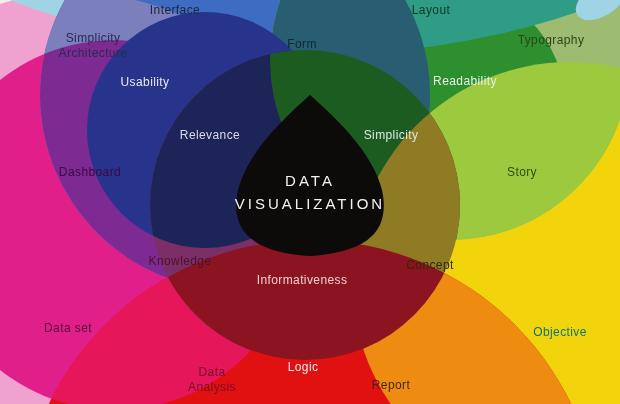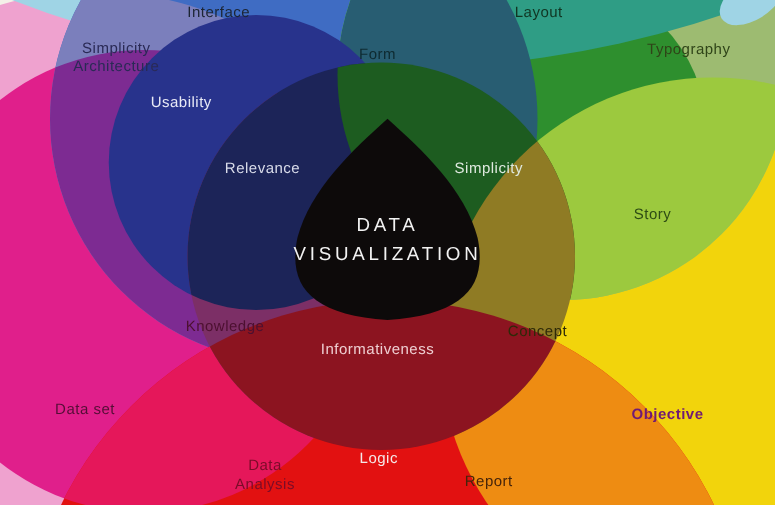--- a/index.html
+++ b/index.html
@@ -120,27 +120,29 @@
     <ellipse cx="601" cy="0" rx="28" ry="16" transform="rotate(-32 601 0)" fill="#9fd4e5"></ellipse>
   </svg>
 
   <div class="lbl" style="left: 175px; top: 10px; color: rgb(28, 37, 52);">Interface</div>
   <div class="lbl" style="left: 93px; top: 46px; color: rgb(42, 42, 85);">Simplicity
 Architecture</div>
   <div class="lbl" style="left: 431px; top: 10px; color: rgb(16, 53, 34);">Layout</div>
   <div class="lbl" style="left: 551px; top: 40px; color: rgb(47, 68, 24);">Typography</div>
   <div class="lbl" style="left: 302px; top: 44px; color: rgb(14, 42, 48);">Form</div>
   <div class="lbl" style="left: 145px; top: 82px; color: rgb(232, 234, 246); text-align: right;">Usability</div>
+  <div class="lbl" style="left: 465px; top: 81px; color: rgb(233, 242, 233);">Readability</div>
   <div class="lbl" style="left: 210px; top: 135px; color: rgb(217, 220, 234);">Relevance</div>
   <div class="lbl" style="left: 391px; top: 135px; color: rgb(223, 233, 223);">Simplicity</div>
+  <div class="lbl" style="left: 90px; top: 172px; color: rgb(53, 10, 68);">Dashboard</div>
   <div class="lbl" style="left: 522px; top: 172px; color: rgb(46, 76, 20);">Story</div>
   <div class="lbl title" style="left: 310px; top: 192px; color: rgb(242, 242, 242);">DATA
 VISUALIZATION</div>
   <div class="lbl" style="left: 180px; top: 261px; color: rgb(76, 16, 48);">Knowledge</div>
   <div class="lbl" style="left: 430px; top: 265px; color: rgb(46, 42, 8);">Concept</div>
   <div class="lbl" style="left: 68px; top: 328px; color: rgb(85, 14, 54);">Data set</div>
   <div class="lbl" style="left: 302px; top: 280px; color: rgb(239, 207, 210);">Informativeness</div>
-  <div class="lbl" style="left: 534px; top: 332px; color: #701a75; font-weight: bold;">Objective</div>
+  <div class="lbl" style="left: 560px; top: 332px; color: #0f766e;">Objective</div>
   <div class="lbl" style="left: 212px; top: 380px; color: rgb(122, 12, 40);">Data
 Analysis</div>
   <div class="lbl" style="left: 303px; top: 367px; color: rgb(245, 232, 232);">Logic</div>
   <div class="lbl" style="left: 391px; top: 385px; color: rgb(70, 36, 10);">Report</div>
 </div>
 
 </body></html>

